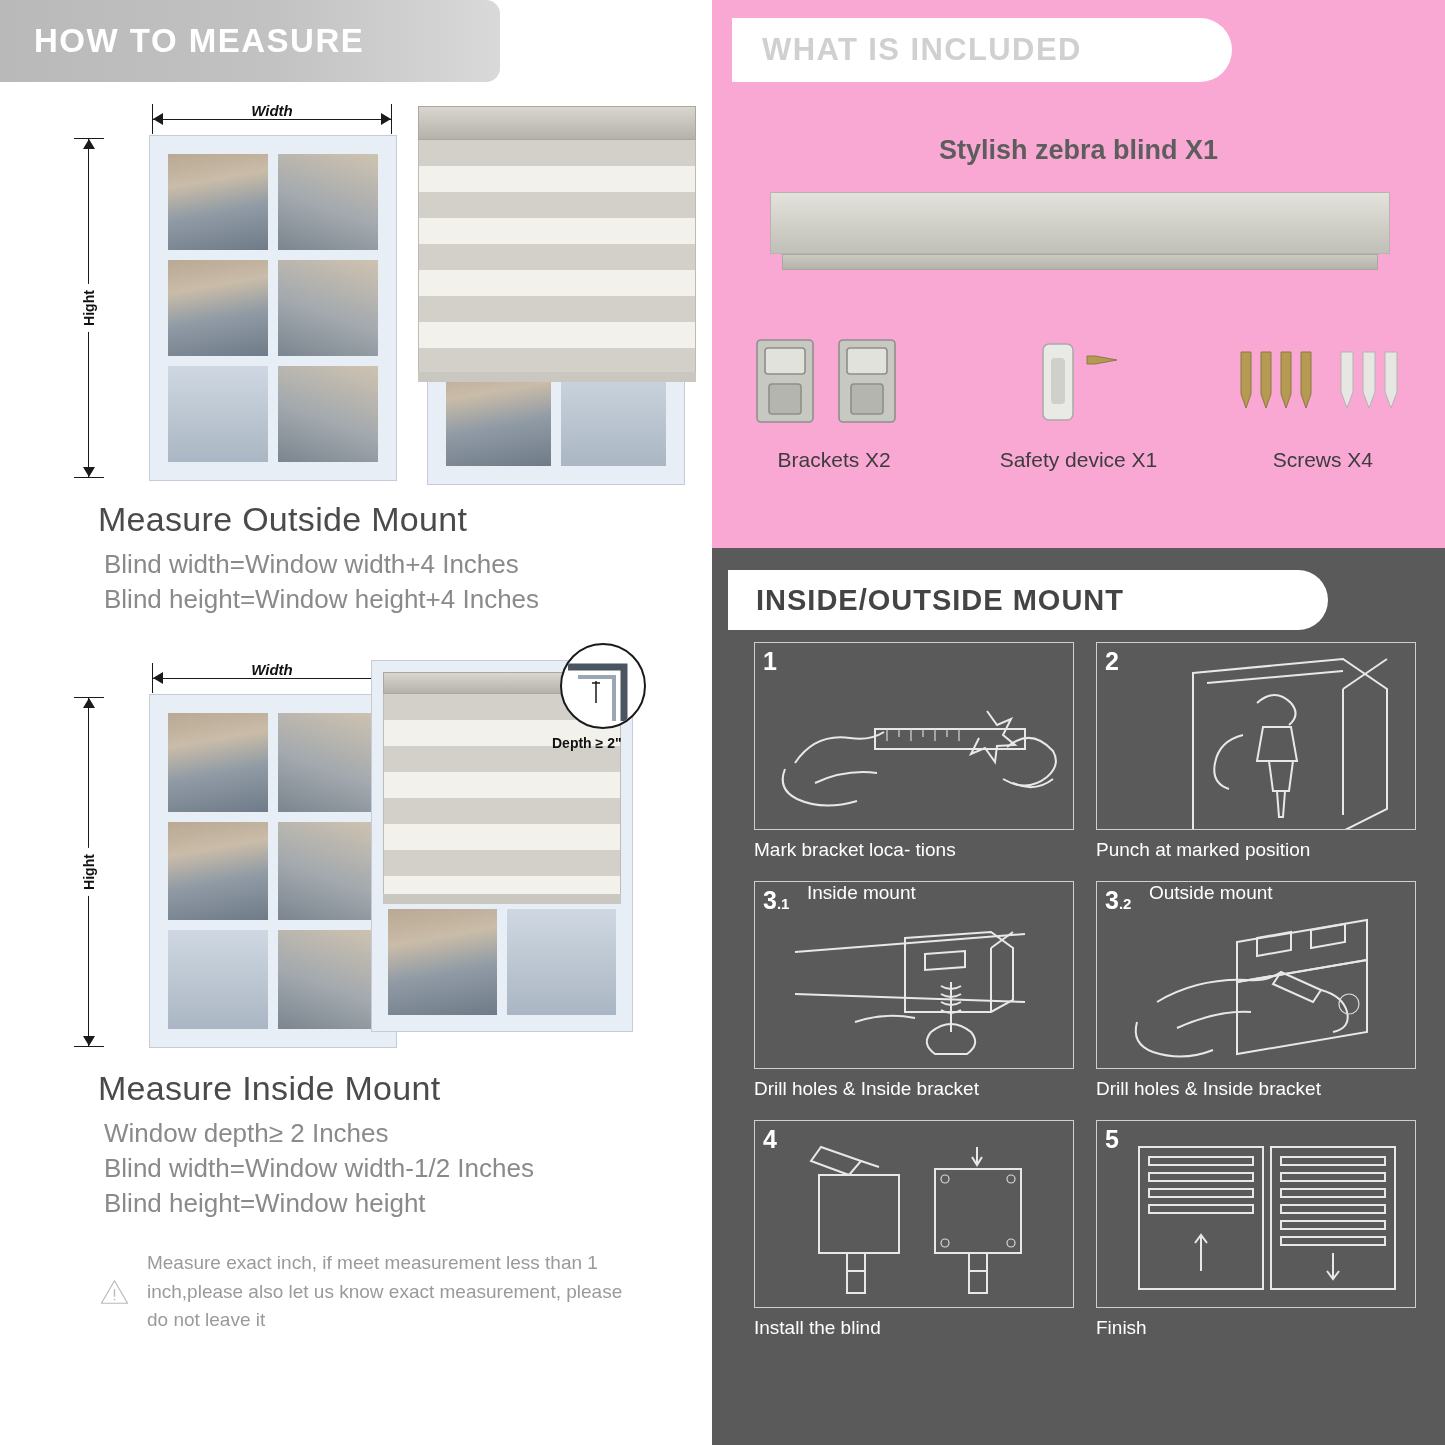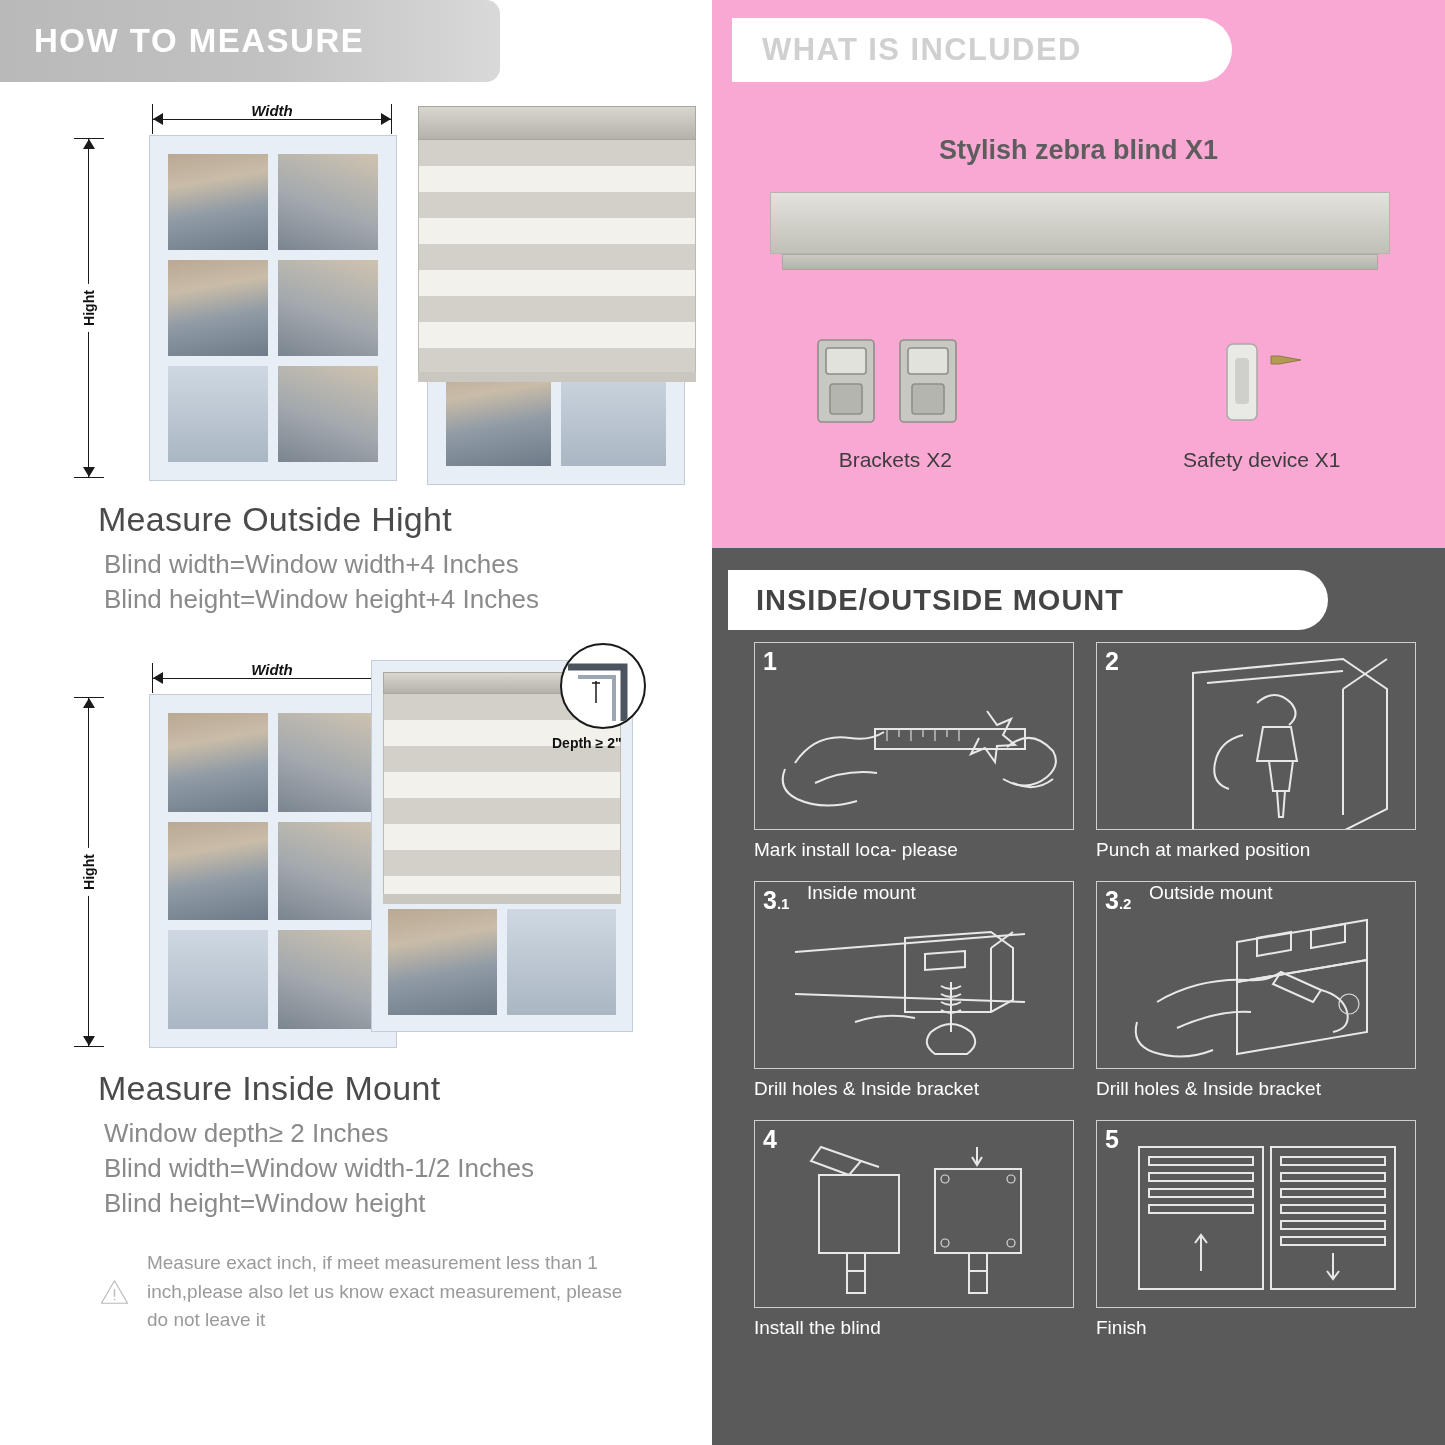--- a/index.html
+++ b/index.html
@@ -233,21 +233,21 @@
             </div>
           </div>
           <div class="blind" style="left:0; top:12px; width:278px;">
             <div class="headrail"></div>
             <div class="fabric" style="height:232px;"></div>
             <div class="bottomrail"></div>
           </div>
         </div>
       </div>
 
-      <div class="heading">Measure Outside Hight</div>
+      <div class="heading">Measure Outside Mount</div>
       <div class="bullet">Blind width=Window width+4 Inches</div>
       <div class="bullet">Blind height=Window height+4 Inches</div>
     </div>
 
     <div class="measure-block" style="margin-top:38px;">
       <div class="diagram" style="height:410px;">
 
         <div class="dim-top">
           <div class="tick-l"></div>
             <div class="tick-r"></div>
@@ -352,20 +352,36 @@
             <rect x="60" y="14" width="30" height="76" rx="6" fill="#e9e9e6" stroke="#a9a9a4" stroke-width="1.5"></rect>
             <rect x="68" y="28" width="14" height="46" rx="4" fill="#cfcfcb"></rect>
             <g stroke="#8a7a45" stroke-width="2">
               <line x1="108" y1="30" x2="126" y2="30"></line>
             </g>
             <path d="M104 26 l8 0 l22 4 l-22 4 l-8 0 z" fill="#b59a52" stroke="#8a7a45" stroke-width="1"></path>
           </svg>
           <div class="part-label">Safety device X1</div>
         </div>
 
+        <div class="part">
+          <svg width="200" height="104" viewBox="0 0 200 104">
+            <g fill="#b59a52" stroke="#8a7a45" stroke-width="1">
+              <path d="M18 22 h10 v42 l-5 14 l-5 -14 z"></path>
+              <path d="M38 22 h10 v42 l-5 14 l-5 -14 z"></path>
+              <path d="M58 22 h10 v42 l-5 14 l-5 -14 z"></path>
+              <path d="M78 22 h10 v42 l-5 14 l-5 -14 z"></path>
+            </g>
+            <g fill="#e6e6e2" stroke="#b3b3ae" stroke-width="1">
+              <path d="M118 22 h12 v40 l-6 16 l-6 -16 z"></path>
+              <path d="M140 22 h12 v40 l-6 16 l-6 -16 z"></path>
+              <path d="M162 22 h12 v40 l-6 16 l-6 -16 z"></path>
+            </g>
+          </svg>
+          <div class="part-label">Screws X4</div>
+        </div>
       </div>
     </div>
 
     <div class="mount">
       <div class="mount-banner">
         <span>INSIDE/OUTSIDE MOUNT</span>
       </div>
 
       <div class="steps">
 
@@ -384,21 +400,21 @@
                 <line x1="180" y1="86" x2="180" y2="98"></line>
                   <line x1="192" y1="86" x2="192" y2="94"></line>
                 <line x1="204" y1="86" x2="204" y2="98"></line>
               </g>
               <path class="sk" d="M232 68 l10 14 l14 -6 l-8 16 l12 10 l-18 1 l-2 16 l-10 -14 l-14 6 l8 -16"></path>
               <path class="sk" d="M252 104 q24 -20 46 4 q8 14 -6 26 q-20 16 -44 2"></path>
               <path class="sk" d="M258 140 q22 10 40 -4"></path>
               <path class="sk" d="M30 126 q-8 20 12 30 q26 12 60 2"></path>
             </svg>
           </div>
-          <div class="step-caption">Mark install loca- please</div>
+          <div class="step-caption">Mark bracket loca- tions</div>
         </div>
 
         <div class="step">
           <div class="step-box">
             <div class="step-num"><span>2</span></div>
             <svg width="320" height="188" viewBox="0 0 320 188">
               <path class="sk" d="M96 30 l150 -14 l44 30 l0 120 l-44 22 l-150 0 z"></path>
               <path class="sk" d="M246 46 l44 -30 M246 46 l0 126"></path>
               <path class="sk" d="M110 40 l136 -12"></path>
               <path class="sk" d="M160 60 q18 -16 34 0 q10 12 -2 22"></path>

